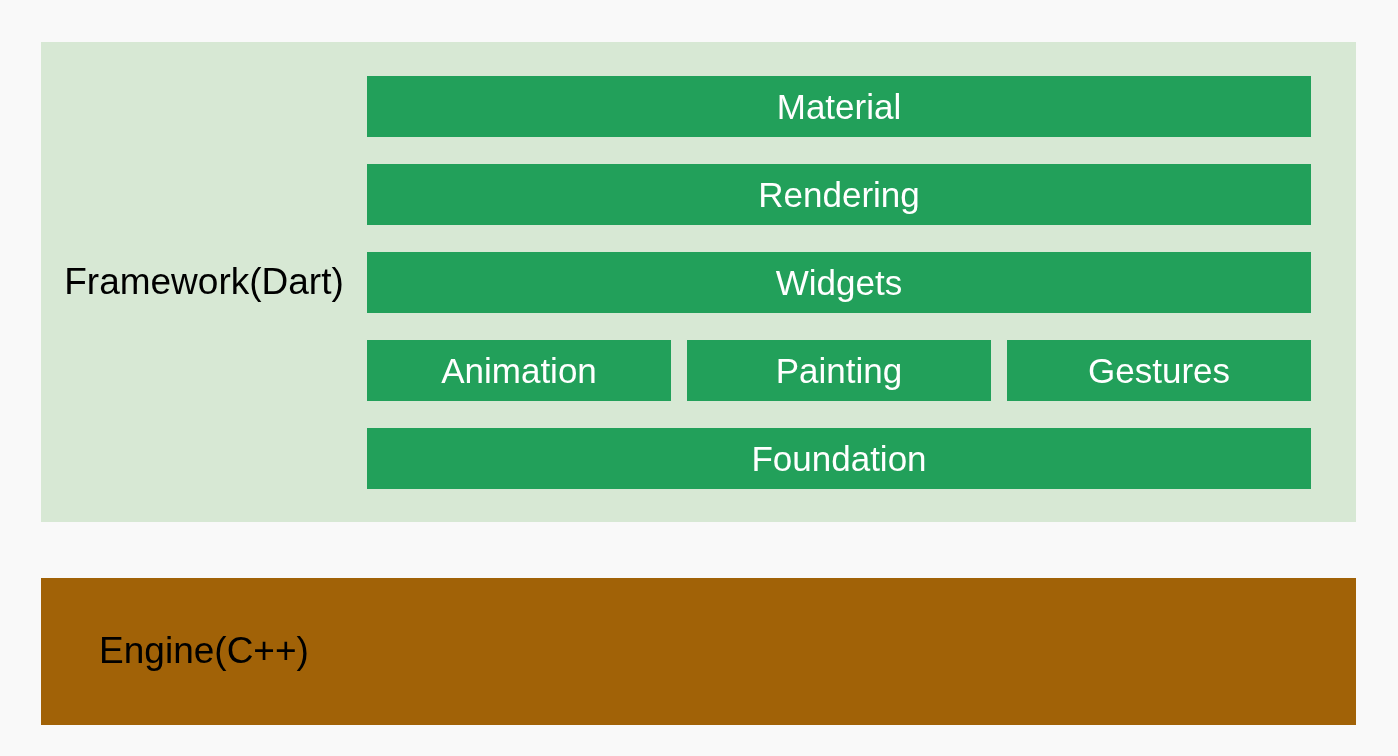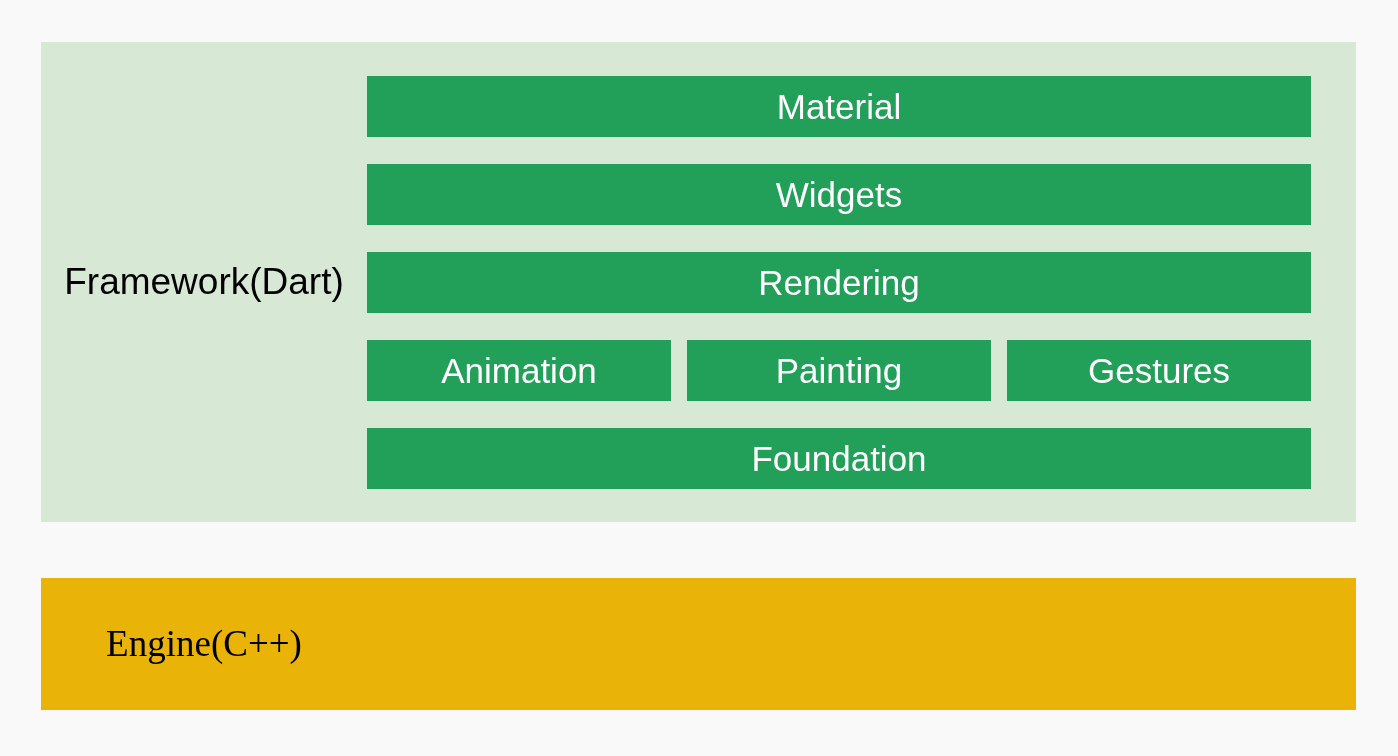--- a/index.html
+++ b/index.html
@@ -34,23 +34,22 @@
     flex-direction: row;
     align-items: stretch;
   }
   .layer-framework {
     top: 42px;
     height: 480px;
     background: #d7e8d4;
   }
   .layer-engine {
     top: 578px;
-    height: 132px;
-    background: #eab308;
-    font-family: Liberation Serif, serif;
+    height: 147px;
+    background: #a16207;
   }
 
   
   .layer-label {
     width: 326px;
     flex: 0 0 326px;
     display: flex;
     flex-direction: row;
     align-items: center;
     justify-content: center;
@@ -122,25 +121,25 @@
       <span class="lbl-main">Framework</span>
       <span class="lbl-sub">(Dart)</span>
     </div>
     <div class="modules">
 
       <div class="module-row">
         <div class="module-box green">Material</div>
       </div>
 
       <div class="module-row">
-        <div class="module-box green">Widgets</div>
+        <div class="module-box green">Rendering</div>
       </div>
 
       <div class="module-row">
-        <div class="module-box green">Rendering</div>
+        <div class="module-box green">Widgets</div>
       </div>
 
       <div class="module-row gap-wide">
         <div class="module-box green">Animation</div>
         <div class="module-box green">Painting</div>
         <div class="module-box green">Gestures</div>
       </div>
 
       <div class="module-row">
         <div class="module-box green">Foundation</div>

